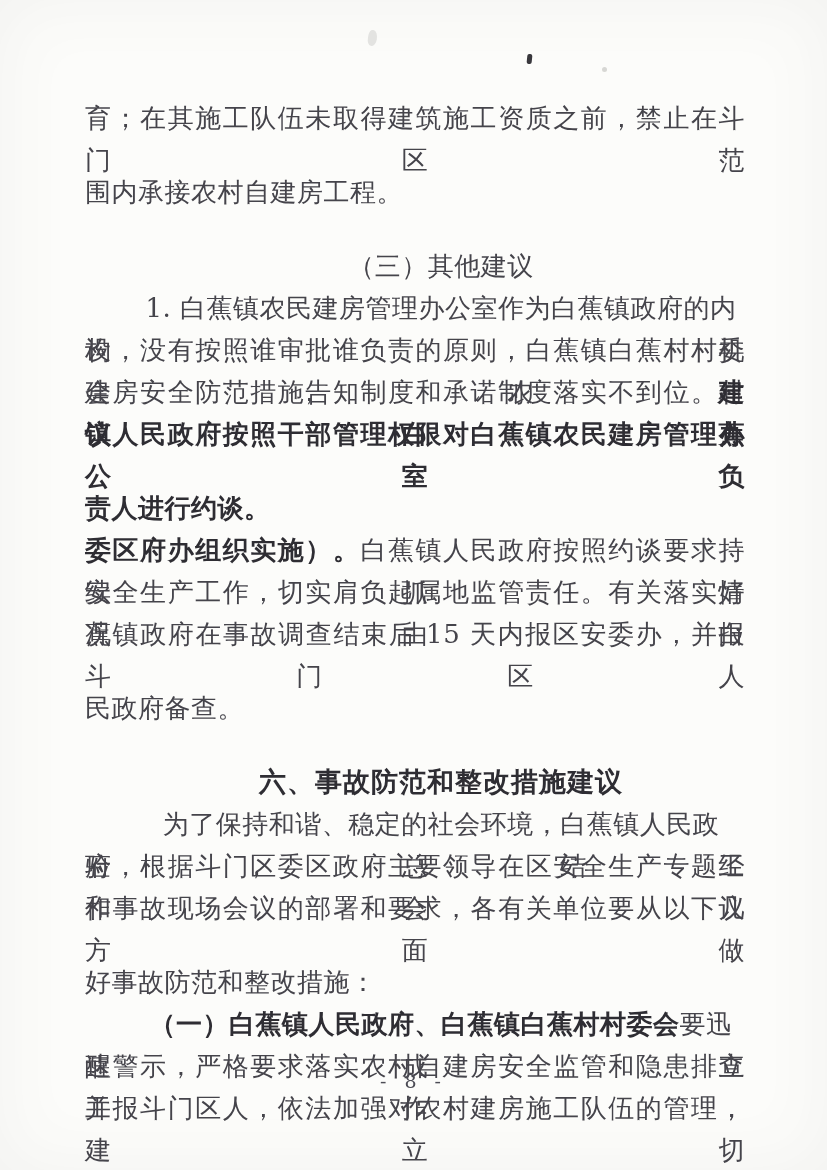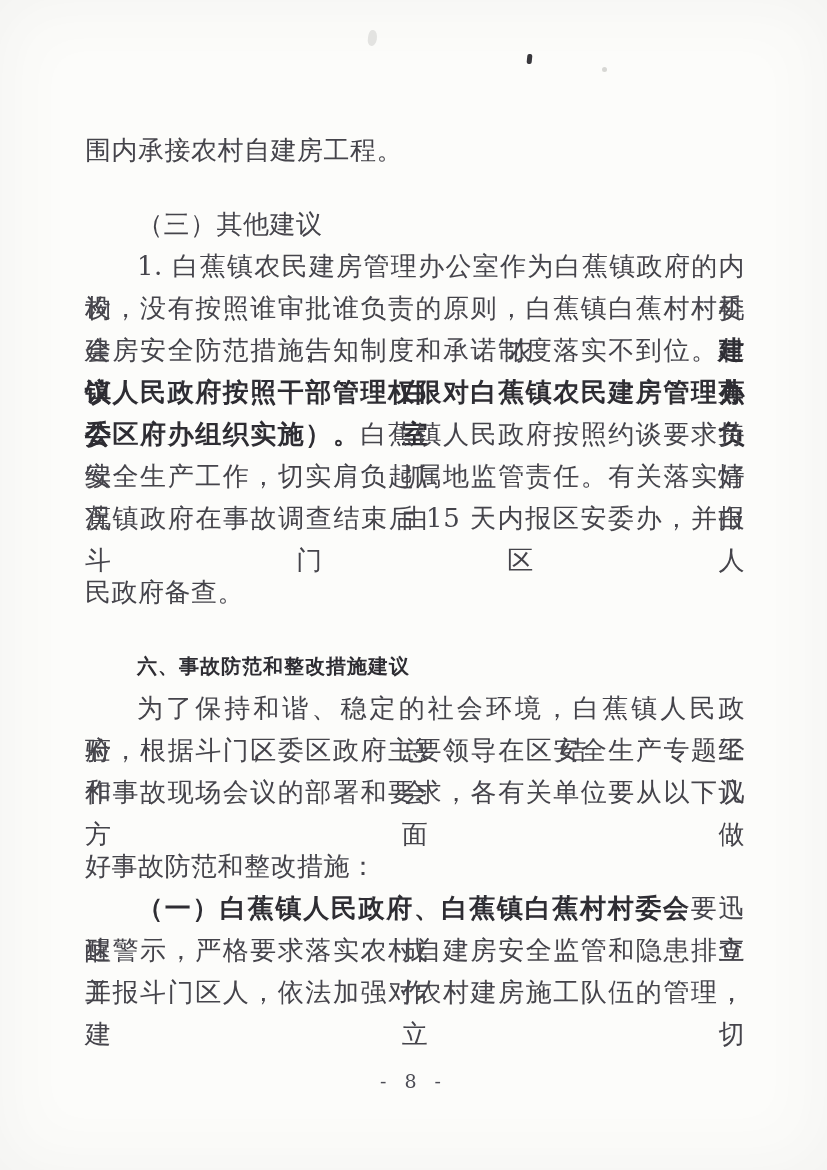--- a/index.html
+++ b/index.html
@@ -36,29 +36,30 @@
     text-align: justify;
     text-align-last: justify;
     text-justify: inter-character;
   }
   .line.left {
     text-align: left;
     margin-top: 32px;
   }
   .line.indent {
     text-indent: 52px;
+    text-align: center;
   }
   .line .bold {
     font-weight: 700;
     color: #2e2d33;
   }
   .line.heading {
     font-family: Liberation Sans, sans-serif;
     font-weight: 700;
-    font-size: 20px;
+    font-size: 27px;
     color: #2a2930;
     letter-spacing: 1px;
   }
   .page-number {
     position: absolute;
     left: 0;
     top: 1070px;
     width: 827px;
     text-align: center;
     font-size: 19px;
@@ -89,26 +90,28 @@
 </style>
 </head>
 <body>
 
 <div class="page">
   <span class="speck speck-1"></span>
   <span class="speck speck-2"></span>
   <span class="speck speck-3"></span>
 
   <div class="content" id="doc-body">
+      <div class="line justify"><span class="regular">育；在其施工队伍未取得建筑施工资质之前，禁止在斗门区范</span></div>
       <div class="line left"><span class="regular">围内承接农村自建房工程。</span></div>
       <div class="line left indent"><span class="regular">（三）其他建议</span></div>
       <div class="line justify indent"><span class="regular">1. 白蕉镇农民建房管理办公室作为白蕉镇政府的内设机</span></div>
       <div class="line justify"><span class="regular">构，没有按照谁审批谁负责的原则，白蕉镇白蕉村村委会，农村</span></div>
       <div class="line justify"><span class="regular">建房安全防范措施告知制度和承诺制度落实不到位。</span><span class="bold">建议白蕉</span></div>
       <div class="line justify"><span class="bold">镇人民政府按照干部管理权限对白蕉镇农民建房管理办公室负</span></div>
+      <div class="line left"><span class="bold">责人进行约谈。</span></div>
       <div class="line justify"><span class="bold">委区府办组织实施）。</span><span class="regular">白蕉镇人民政府按照约谈要求持续抓好</span></div>
       <div class="line justify"><span class="regular">安全生产工作，切实肩负起属地监管责任。有关落实情况由白</span></div>
       <div class="line justify"><span class="regular">蕉镇政府在事故调查结束后 15 天内报区安委办，并报斗门区人</span></div>
       <div class="line left"><span class="regular">民政府备查。</span></div>
       <div class="line left indent heading"><span class="bold">六、事故防范和整改措施建议</span></div>
       <div class="line justify indent"><span class="regular">为了保持和谐、稳定的社会环境，白蕉镇人民政府，总结经</span></div>
       <div class="line justify"><span class="regular">验，根据斗门区委区政府主要领导在区安全生产专题工作会议</span></div>
       <div class="line justify"><span class="regular">和事故现场会议的部署和要求，各有关单位要从以下几方面做</span></div>
       <div class="line left"><span class="regular">好事故防范和整改措施：</span></div>
       <div class="line justify indent"><span class="bold">（一）白蕉镇人民政府、白蕉镇白蕉村村委会</span><span class="regular">要迅速成立</span></div>

